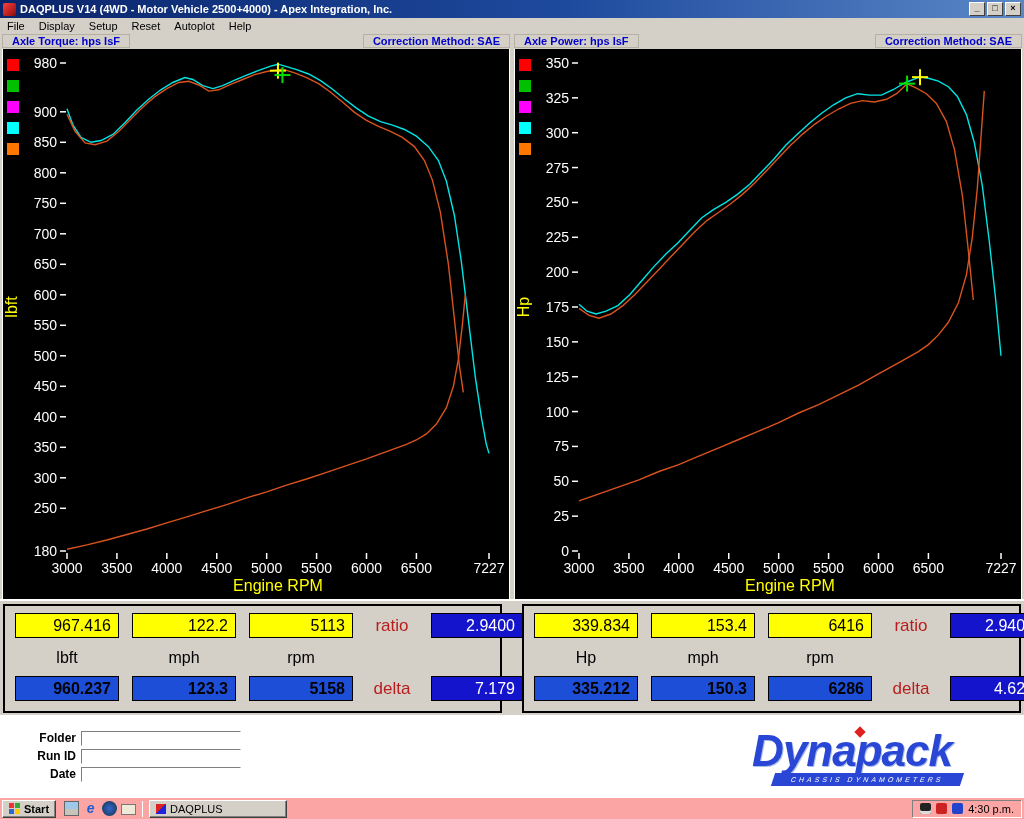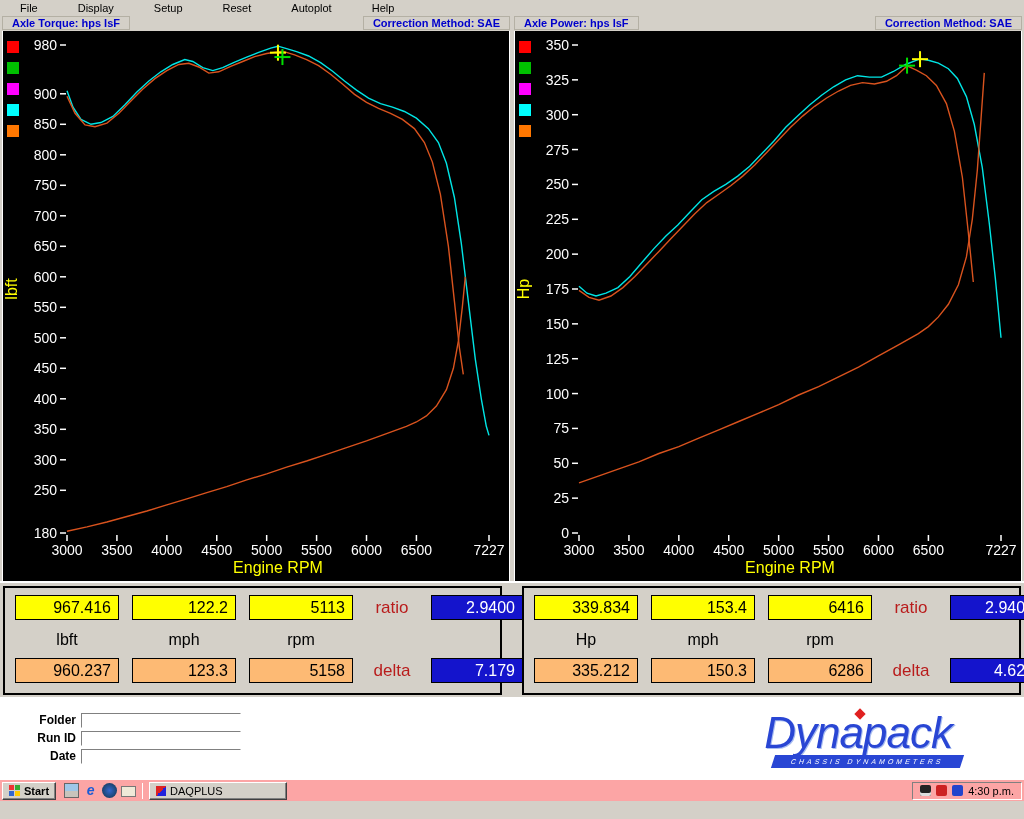--- a/index.html
+++ b/index.html
@@ -13,42 +13,42 @@
   .app-icon { width:13px; height:13px; background:linear-gradient(135deg,#ff4040,#8c0a0a);
               border-radius:2px; margin-right:4px; flex:none; }
   .title-text { color:#fff; font-size:11px; font-weight:bold; flex:1; white-space:nowrap; }
   .win-controls { display:flex; gap:2px; }
   .win-btn { width:16px; height:14px; background:#d4d0c8; border:1px solid;
              border-color:#fff #404040 #404040 #fff; font-size:9px; line-height:11px;
              text-align:center; font-weight:bold; color:#000; }
 
   
   .menubar { height:15px; display:flex; align-items:center; font-size:11px; background:#d4d0c8; }
-  .menu-item { padding:0 20px; }
+  .menu-item { padding:0 7px; }
 
   
   .charts-row { display:flex; height:568px; padding:0 2px; gap:4px; border-bottom:2px solid #fff; }
   .chart-panel { flex:1; display:flex; flex-direction:column; min-width:0; }
   .chart-header { height:16px; display:flex; justify-content:space-between; align-items:center; }
   .hdr-label { font-size:11px; font-weight:bold; color:#0000cc; padding:0 9px; height:14px;
                line-height:12px; border:1px solid #b4b0a4; background:#d4d0c8; white-space:nowrap; }
   .chart-black { flex:1; background:#000; position:relative; border-left:1px solid #fff; border-right:1px solid #fff; }
   .legend-col { position:absolute; left:4px; top:10px; display:flex; flex-direction:column; gap:9px; }
   .swatch { width:12px; height:12px; }
   svg.chart { display:block; margin-top:2px; }
   svg text { font-family:"Liberation Sans", sans-serif; }
 
   
   .readout-row { display:flex; gap:20px; padding:3px 3px 2px 3px; height:114px; }
   .ro-panel { flex:1; border:2px solid #000; background:#d4d0c8; padding:7px 8px 0 10px; min-width:0; }
   .ro-line { display:flex; align-items:center; gap:13px; }
   .val-box { width:104px; height:25px; border:1px solid #000; font-size:16px; text-align:right;
              padding-right:7px; line-height:23px; flex:none; }
   .val-box.yellow { background:#ffff00; color:#000; }
-  .val-box.green  { background:#fdba74; color:#000; }
+  .val-box.green  { background:#1d4ed8; color:#000;font-weight:bold; }
   .val-box.blue   { background:#1414cc; color:#fff; width:92px; }
   .ro-label { color:#b91c1c; font-size:17px; width:52px; text-align:center; flex:none; }
   .ro-units { display:flex; gap:13px; margin:11px 0 9px 0; }
   .ro-units span { width:104px; text-align:center; font-size:16px; color:#000; flex:none; }
 
   
   .footer { height:82px; background:#fff; display:flex; align-items:center; }
   .apex-logo { display:flex; align-items:center; margin-left:34px; }
   .apex-mark { width:54px; height:54px; border:9px solid #e01212; border-radius:50%;
                position:relative; margin-right:10px; flex:none; }
@@ -59,21 +59,21 @@
   .apex-i { font-size:56px; font-weight:bold; color:#111; margin-left:2px; }
   .apex-reg { font-size:13px; color:#111; align-self:flex-end; margin:0 0 6px 2px; }
 
   .footer-form { margin-left:28px; }
   .form-row { display:flex; align-items:center; margin:3px 0; }
   .form-label { width:48px; text-align:right; font-size:12px; font-weight:bold; margin-right:5px; }
   .form-input { width:160px; height:15px; border:1px solid; border-color:#808080 #fff #fff #808080;
                 background:#fff; font-size:11px; padding:0 2px; }
 
   .dynapack { margin-left:auto; margin-right:72px; position:relative; padding-bottom:10px; }
-  .dyna-text { font-size:44px; font-weight:normal; font-style:italic; color:#2946d4;
+  .dyna-text { font-size:44px; font-weight:bold; font-style:italic; color:#2946d4;
                letter-spacing:-1px; text-shadow:1px 1px 0 #a9bdf0; }
   .dyna-banner { position:absolute; right:-10px; bottom:0; background:#2946d4; color:#fff;
                font-size:7px; letter-spacing:3px; padding:3px 18px; transform:skewX(-18deg);
                white-space:nowrap; }
   .dyna-diamond { position:absolute; top:2px; right:88px; width:8px; height:8px;
                background:#e02020; transform:rotate(45deg); }
 
   
   .taskbar { height:22px; background:#fca5a5; border-top:1px solid #fff; display:flex;
              align-items:center; padding:0 2px; gap:3px; }
@@ -99,20 +99,29 @@
   .tray-kb { background:#222; box-shadow:inset 0 -3px 0 #ddd; }
   .tray-red { background:#cc2222; }
   .tray-blue { background:#2244cc; }
   .clock { white-space:nowrap; }
 </style>
 </head>
 <body>
 
 <div class="screen">
 
+  <div class="titlebar">
+    <div class="app-icon"></div>
+    <span class="title-text">DAQPLUS V14 (4WD - Motor Vehicle 2500+4000) - Apex Integration, Inc.</span>
+    <div class="win-controls">
+      <div class="win-btn">_</div>
+      <div class="win-btn">□</div>
+      <div class="win-btn">×</div>
+    </div>
+  </div>
 
   <div class="menubar">
     <span class="menu-item">File</span>
     <span class="menu-item">Display</span>
     <span class="menu-item">Setup</span>
     <span class="menu-item">Reset</span>
     <span class="menu-item">Autoplot</span>
     <span class="menu-item">Help</span>
   </div>
 

